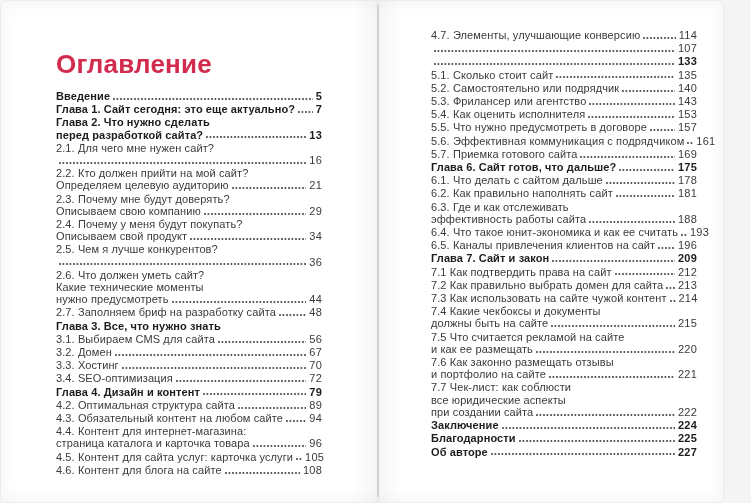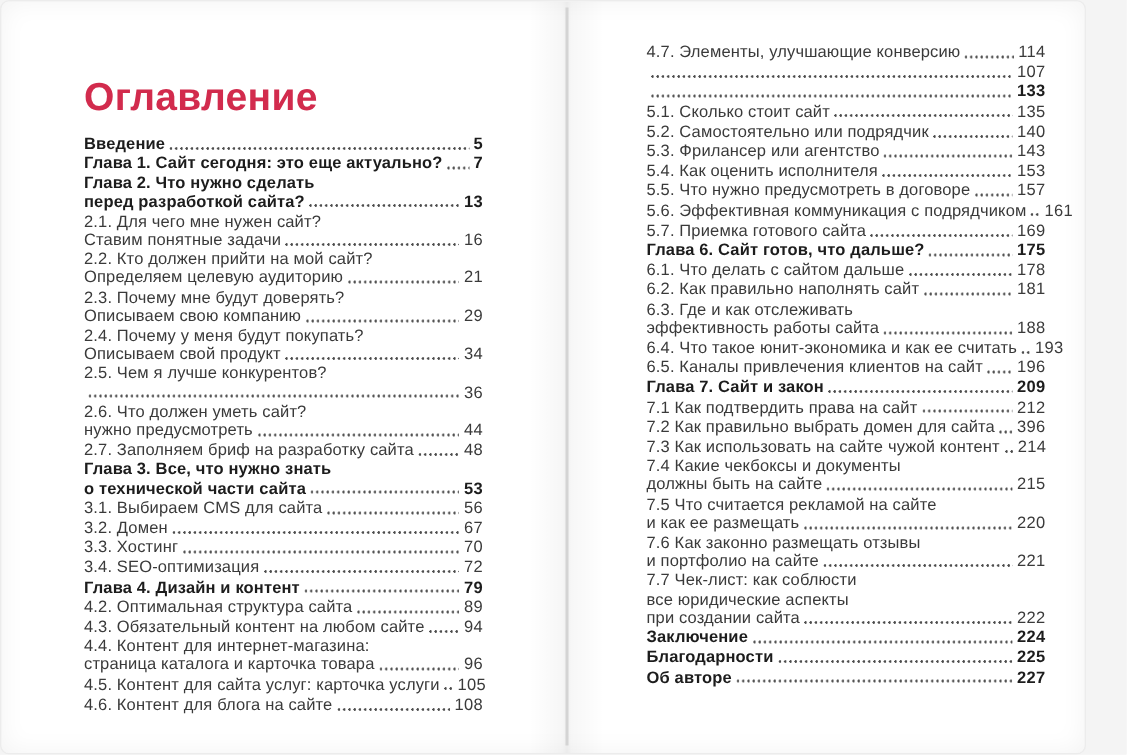--- a/index.html
+++ b/index.html
@@ -114,21 +114,20 @@
             <span class="label">перед разработкой сайта?</span>
             <span class="dots"></span>
             <span class="pagenum">13</span>
           </div>
         </div>
         <div class="entry">
           <div class="line">
             <span class="label">2.1. Для чего мне нужен сайт?</span>
           </div>
           <div class="line">
-            <span class="label">Ставим понятные задачи</span>
             <span class="dots"></span>
             <span class="pagenum">16</span>
           </div>
         </div>
         <div class="entry">
           <div class="line">
             <span class="label">2.2. Кто должен прийти на мой сайт?</span>
           </div>
           <div class="line">
             <span class="label">Определяем целевую аудиторию</span>
@@ -163,40 +162,38 @@
           <div class="line">
             <span class="dots"></span>
             <span class="pagenum">36</span>
           </div>
         </div>
         <div class="entry">
           <div class="line">
             <span class="label">2.6. Что должен уметь сайт?</span>
           </div>
           <div class="line">
+            <span class="label">Какие технические моменты</span>
+          </div>
+          <div class="line">
             <span class="label">нужно предусмотреть</span>
             <span class="dots"></span>
             <span class="pagenum">44</span>
           </div>
         </div>
         <div class="entry">
           <div class="line">
             <span class="label">2.7. Заполняем бриф на разработку сайта</span>
             <span class="dots"></span>
             <span class="pagenum">48</span>
           </div>
         </div>
         <div class="entry bold">
           <div class="line">
             <span class="label">Глава 3. Все, что нужно знать</span>
-          </div>
-          <div class="line">
-            <span class="label">о технической части сайта</span>
-            <span class="dots"></span>
-            <span class="pagenum">53</span>
           </div>
         </div>
         <div class="entry">
           <div class="line">
             <span class="label">3.1. Выбираем CMS для сайта</span>
             <span class="dots"></span>
             <span class="pagenum">56</span>
           </div>
         </div>
         <div class="entry">
@@ -394,21 +391,21 @@
           <div class="line">
             <span class="label">7.1 Как подтвердить права на сайт</span>
             <span class="dots"></span>
             <span class="pagenum">212</span>
           </div>
         </div>
         <div class="entry">
           <div class="line">
             <span class="label">7.2 Как правильно выбрать домен для сайта</span>
             <span class="dots"></span>
-            <span class="pagenum">396</span>
+            <span class="pagenum">213</span>
           </div>
         </div>
         <div class="entry">
           <div class="line">
             <span class="label">7.3 Как использовать на сайте чужой контент</span>
             <span class="dots"></span>
             <span class="pagenum">214</span>
           </div>
         </div>
         <div class="entry">

